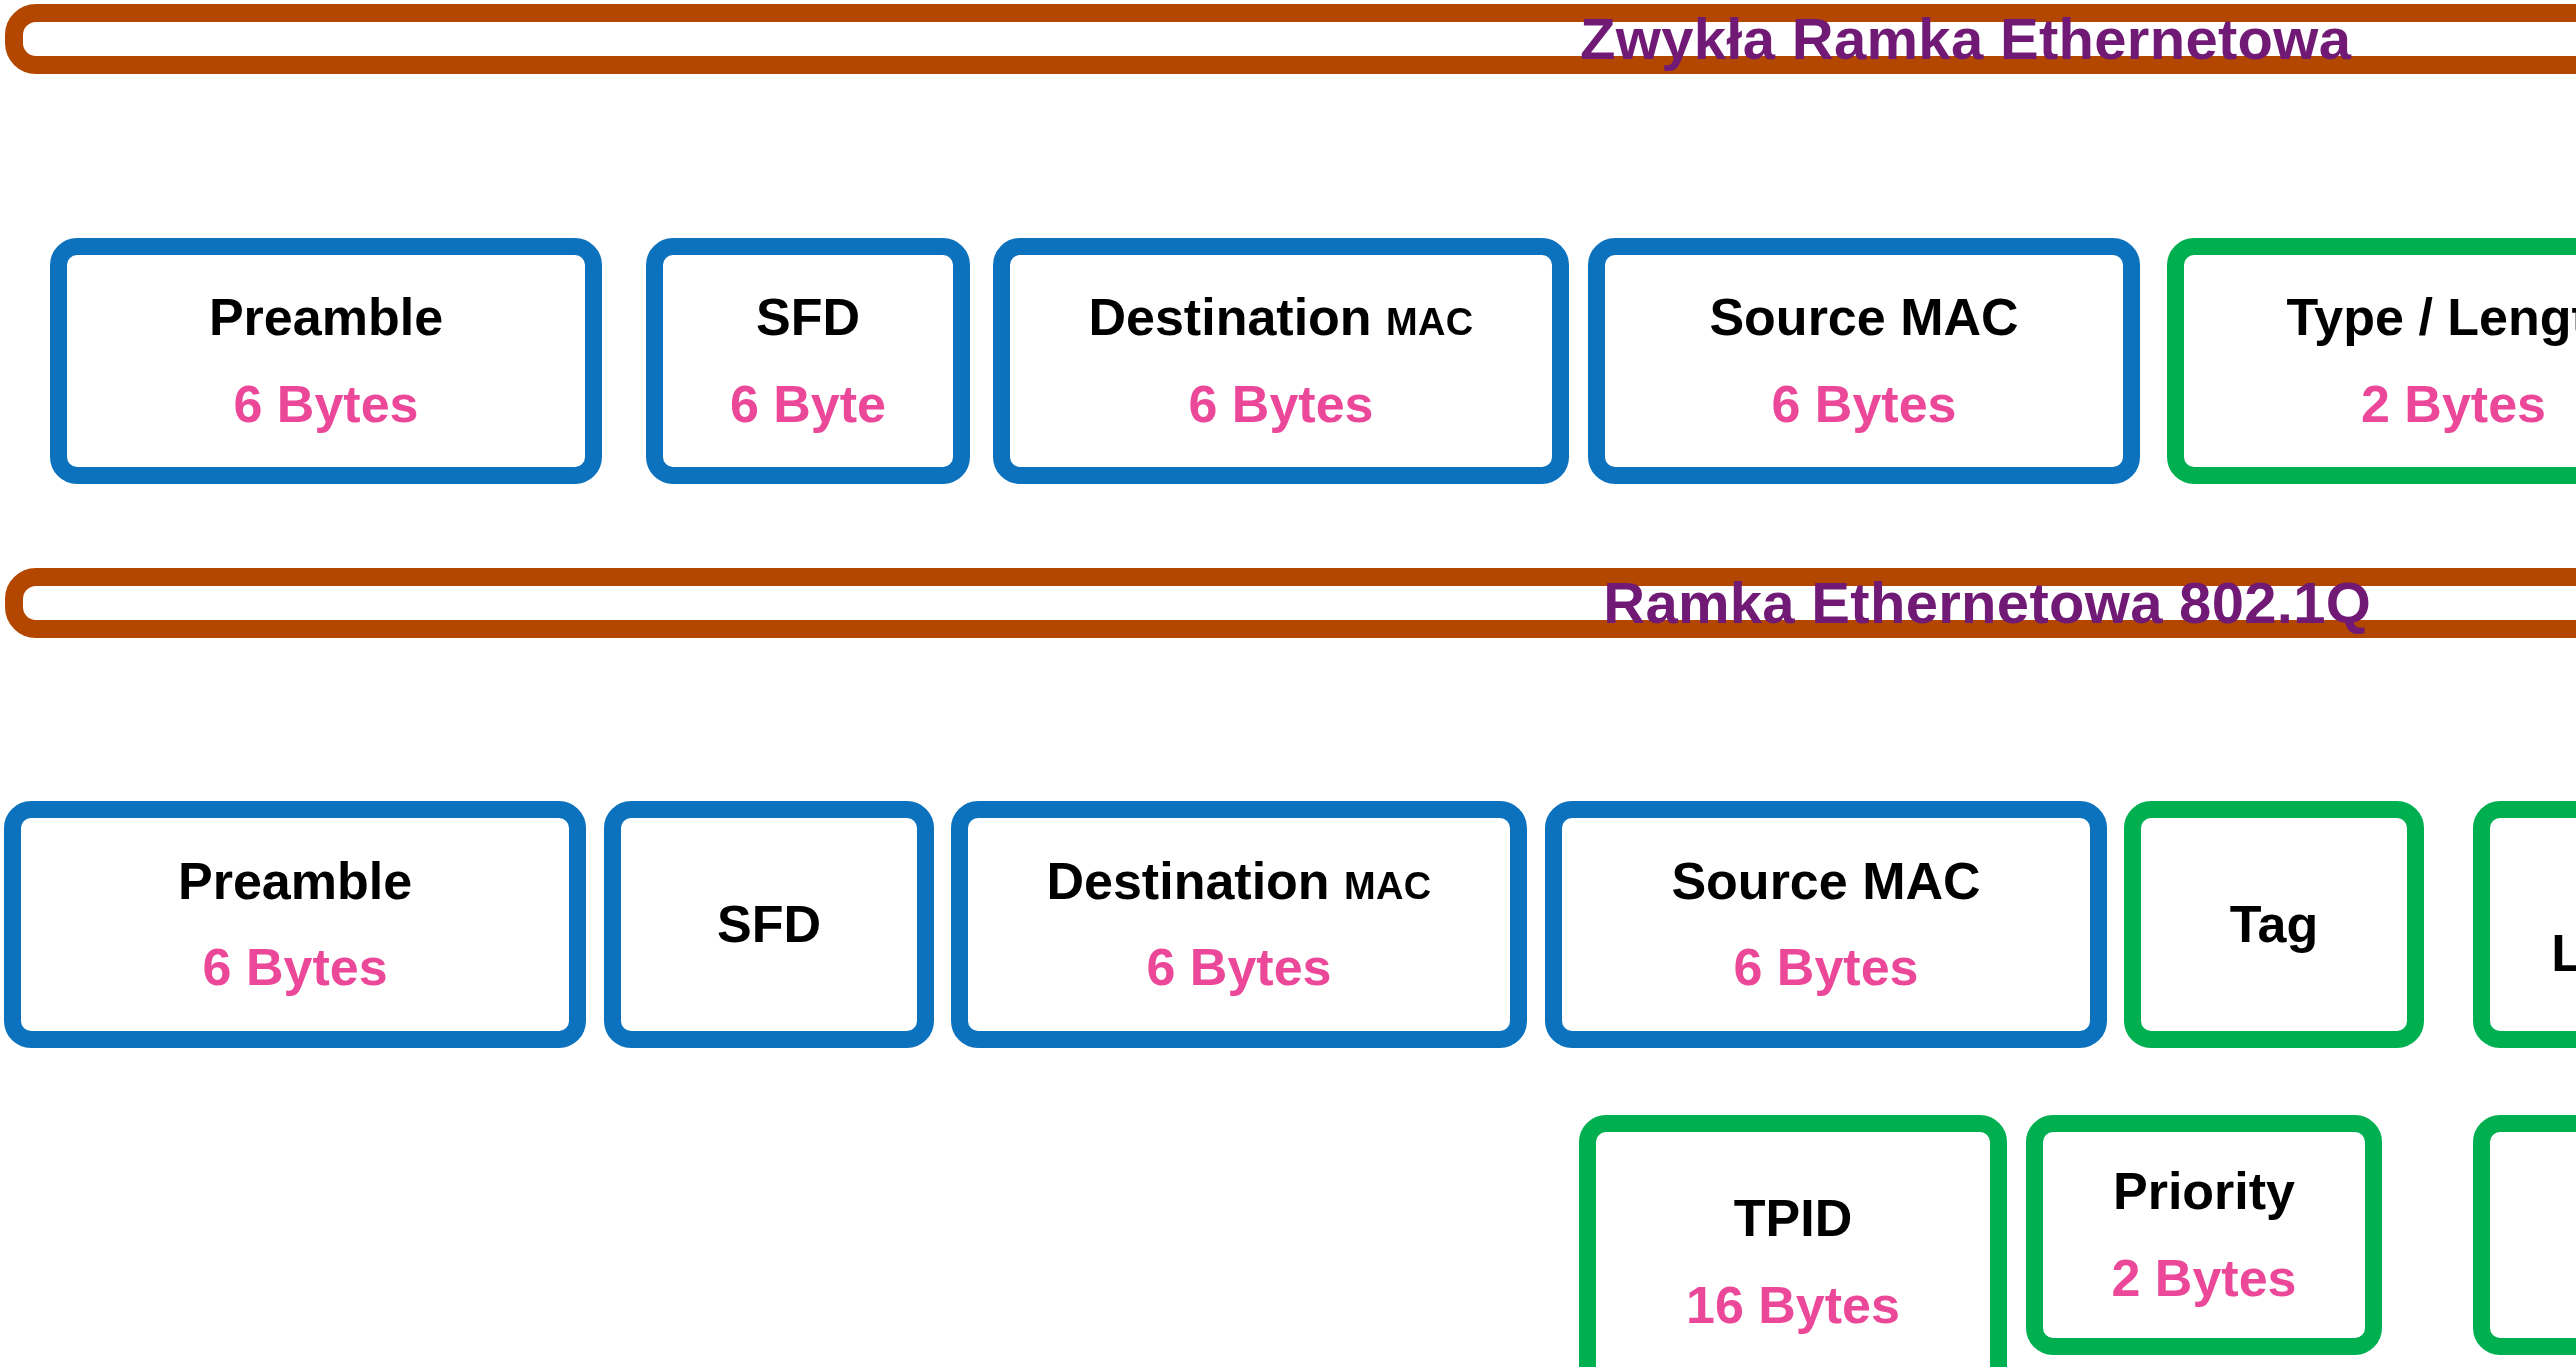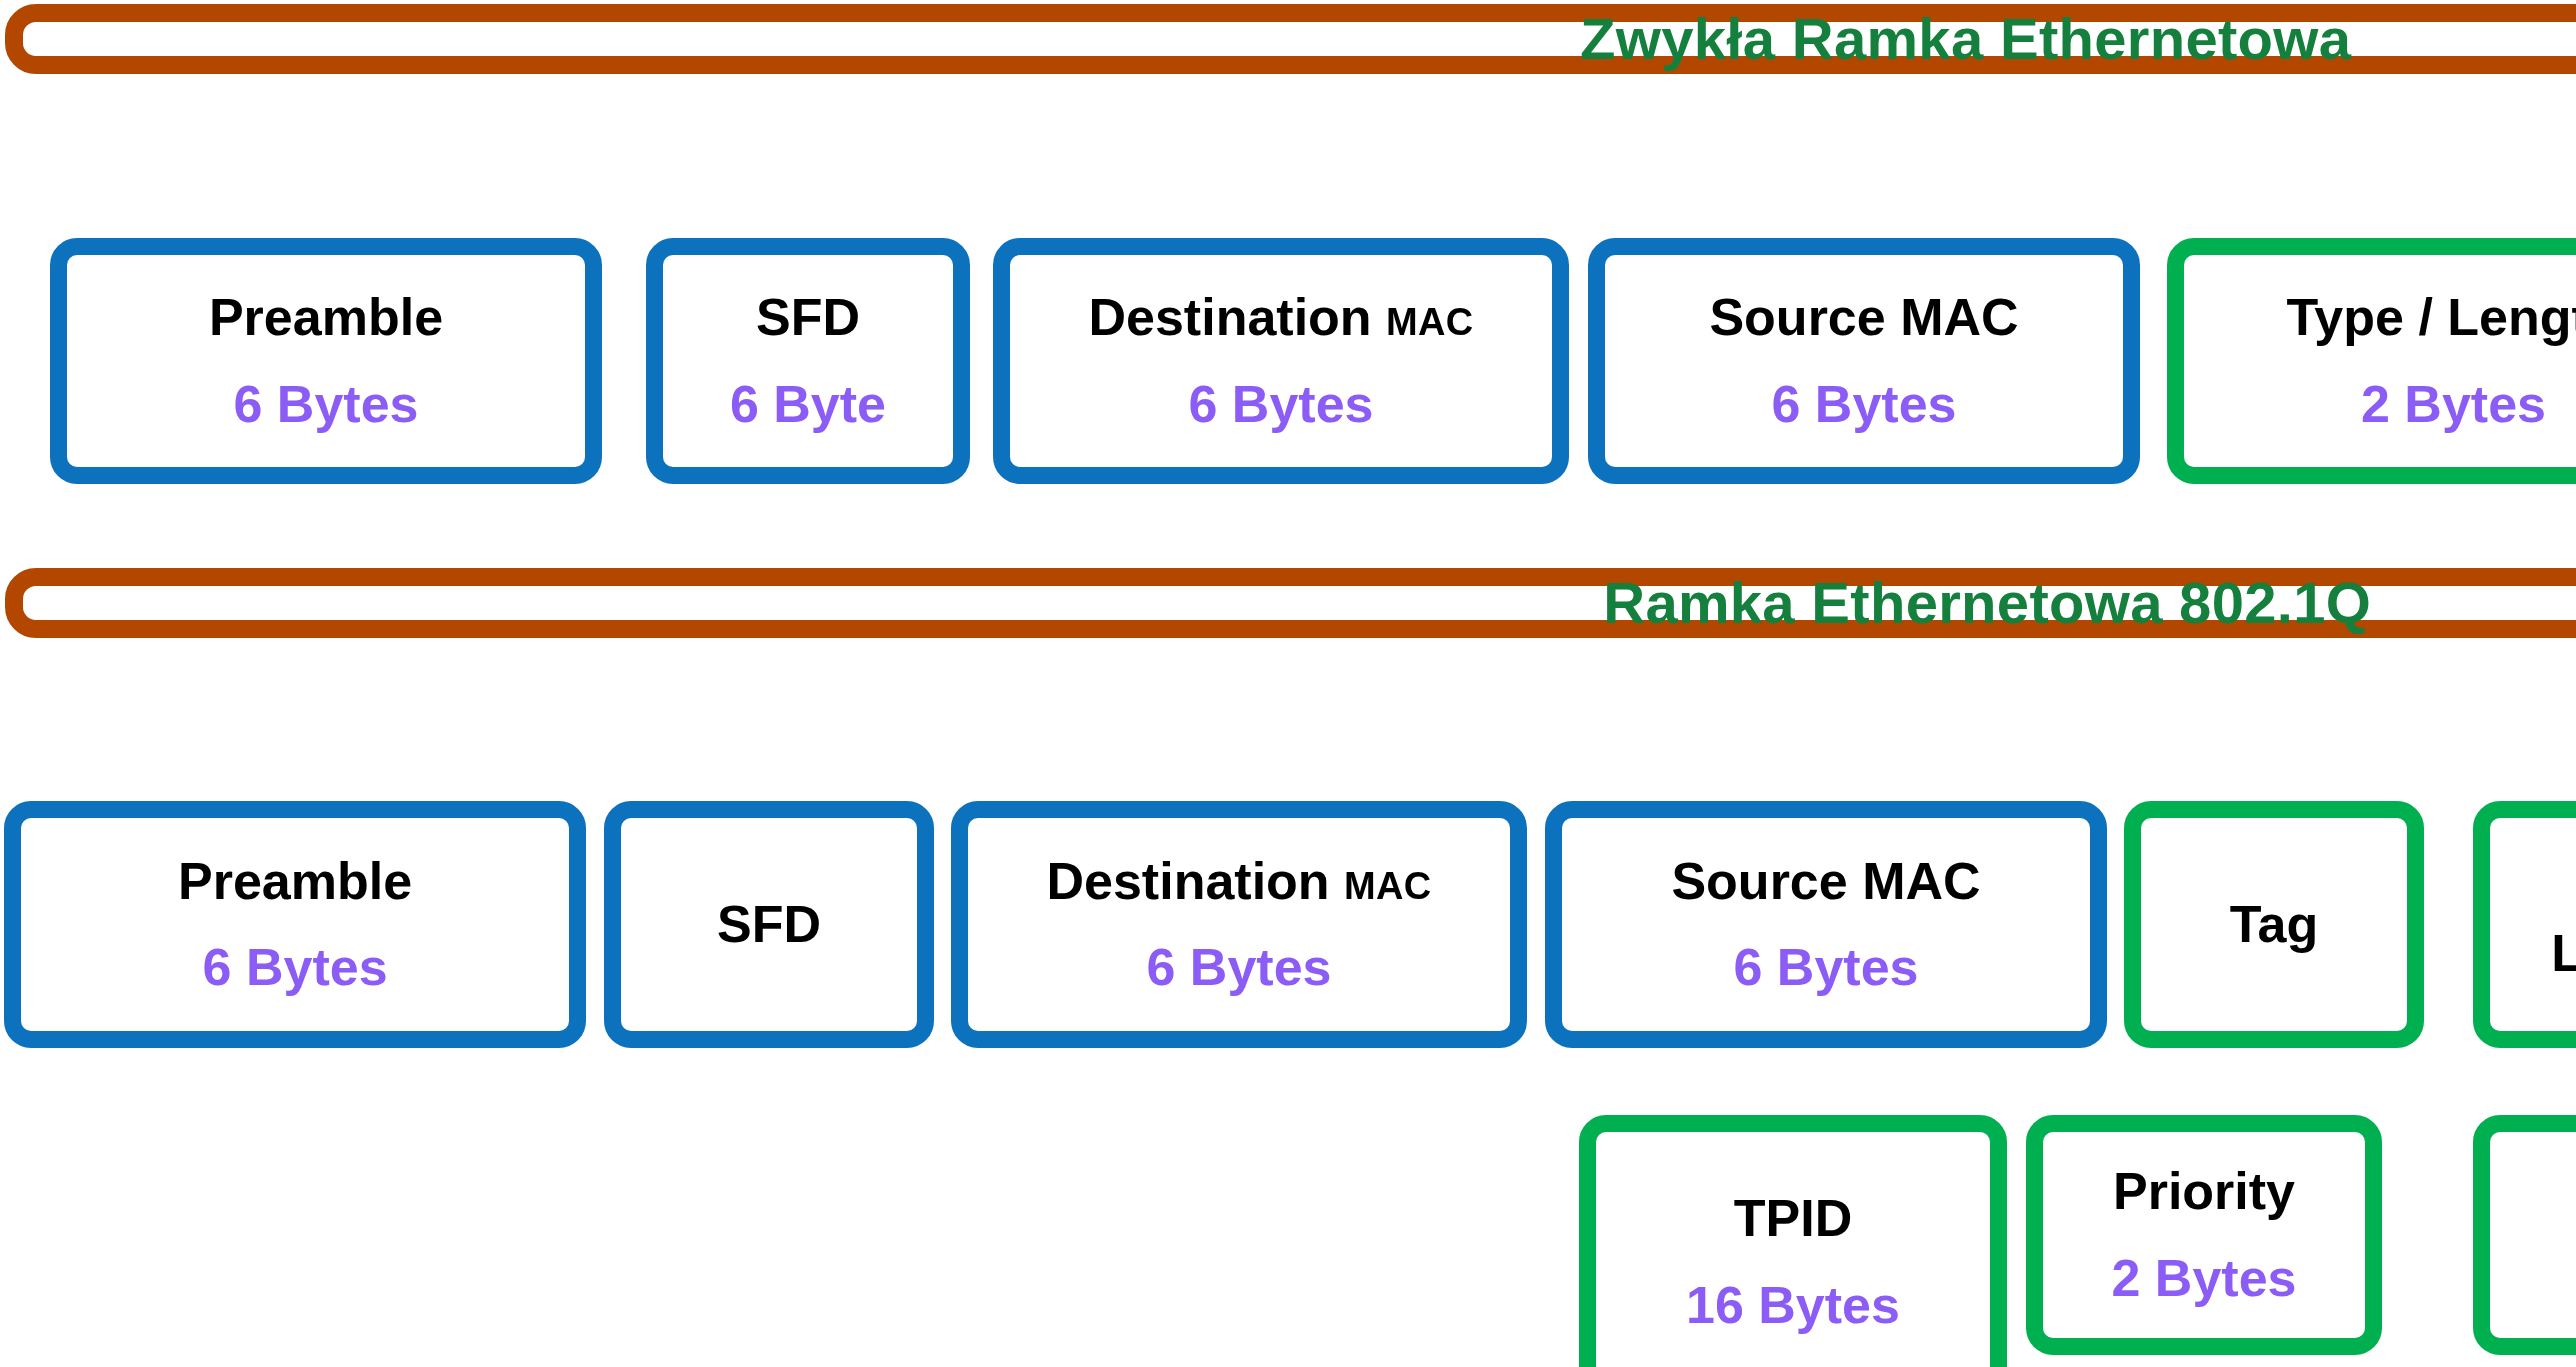--- a/index.html
+++ b/index.html
@@ -30,21 +30,21 @@
     border: 18.5px solid #b34700;
     border-radius: 31px;
     background: #ffffff;
     display: flex;
     align-items: center;
     justify-content: center;
   }
   .banner-label {
     font-size: 58px;
     font-weight: bold;
-    color: #15803d;
+    color: #701a75;
     letter-spacing: 0.3px;
     line-height: 1;
     white-space: nowrap;
   }
 
   
   .field {
     position: absolute;
     box-sizing: border-box;
     border-radius: 27px;
@@ -64,21 +64,21 @@
     font-weight: bold;
     color: #000000;
     line-height: 1.1;
     padding: 0 5.2px;
     box-sizing: border-box;
     width: 100%;
   }
   .field-size {
     font-size: 52px;
     font-weight: bold;
-    color: #8b5cf6;
+    color: #ec4899;
     line-height: 1.1;
     padding: 0 5.2px;
     box-sizing: border-box;
     width: 100%;
   }
   
   .field-size { margin-top: 29px; }
   .field.single .field-name { margin: 0; }
 
   

